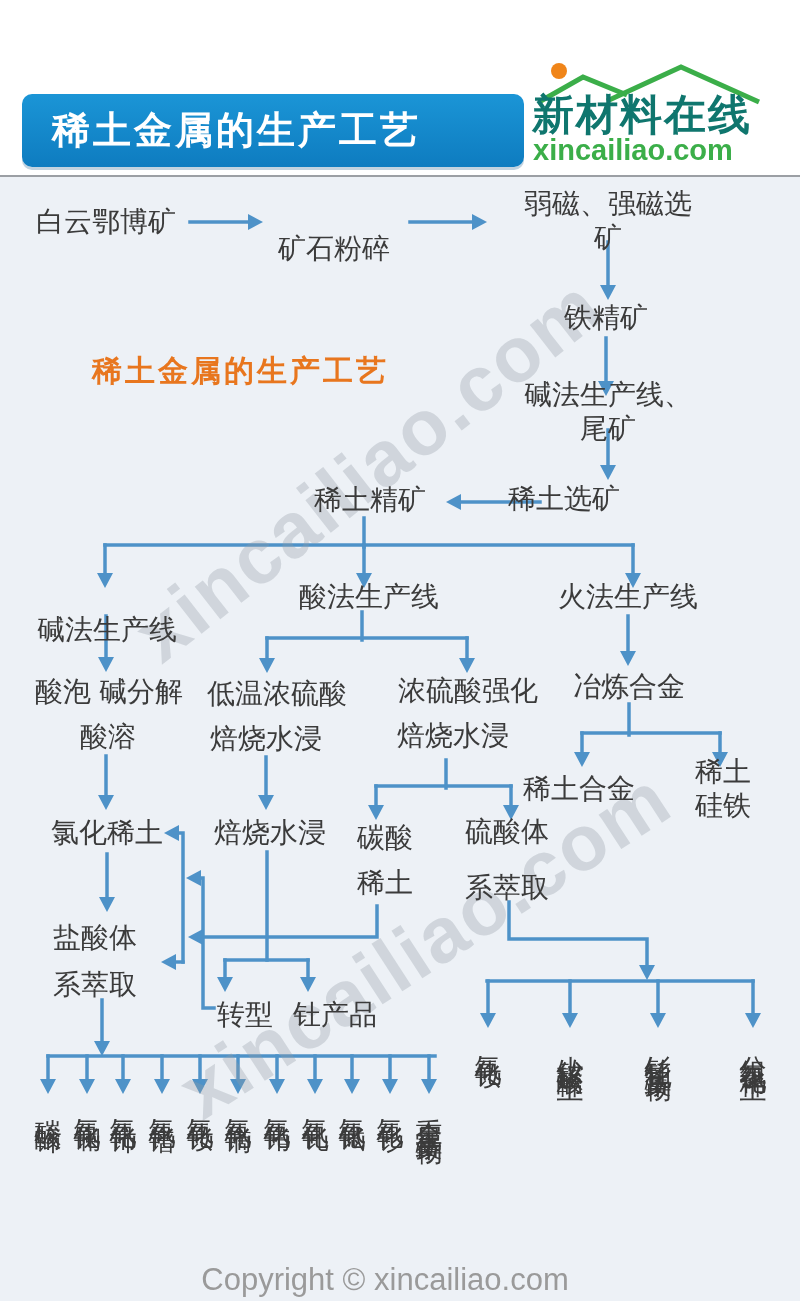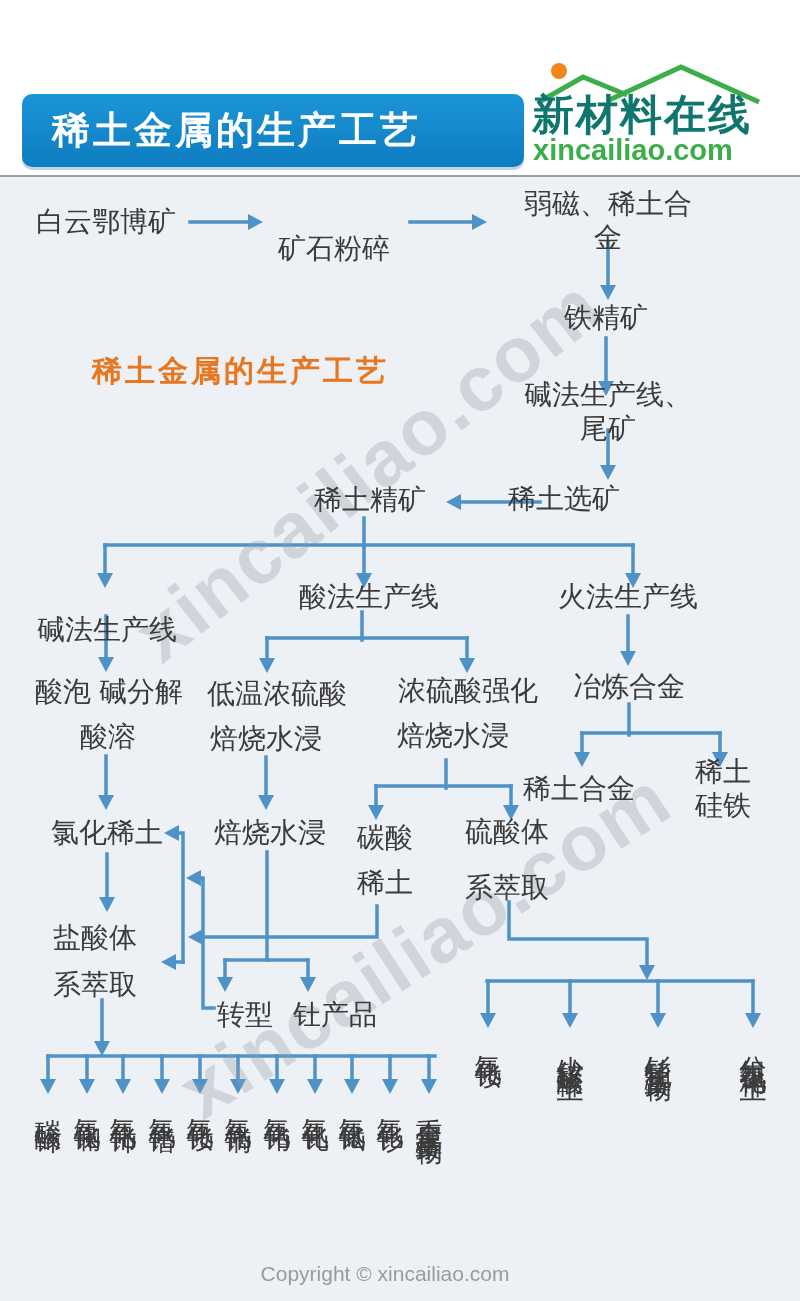--- a/index.html
+++ b/index.html
@@ -21,21 +21,21 @@
   #edges{position:absolute;left:0;top:0;}
   .node{position:absolute;transform:translate(-50%,-50%);font-size:28px;line-height:34px;
         color:#3b3b3b;white-space:pre-line;text-align:center;z-index:3;}
   .vnode{position:absolute;transform:translateX(-50%);writing-mode:vertical-rl;text-orientation:upright;
          font-size:27px;letter-spacing:4px;color:#3b3b3b;z-index:3;white-space:nowrap;}
   .diagram-title{position:absolute;left:92px;top:351px;font-size:30px;font-weight:bold;letter-spacing:3px;z-index:3;white-space:nowrap;}
   .wm{position:absolute;font-size:78px;font-weight:bold;letter-spacing:2px;color:rgba(145,155,166,0.32);
       white-space:nowrap;z-index:1;pointer-events:none;}
   .wm1{left:368px;top:470px;transform:translate(-50%,-50%) rotate(-38deg);}
   .wm2{left:425px;top:945px;transform:translate(-50%,-50%) rotate(-33deg);}
-  .copyright{position:absolute;left:385px;top:1262px;transform:translateX(-50%);font-size:21px;color:#9a9a9a;z-index:3;white-space:nowrap;}
+  .copyright{position:absolute;left:385px;top:1262px;transform:translateX(-50%);font-size:31px;color:#9a9a9a;z-index:3;white-space:nowrap;}
 </style>
 </head>
 <body>
 
 <div class="page">
 
   <div id="flow">
     <div class="wm wm1">xincailiao.com</div>
     <div class="wm wm2">xincailiao.com</div>
     <svg id="edges" width="800" height="1301" viewBox="0 0 800 1301">
@@ -135,21 +135,21 @@
         <polyline points="570,981 570,1017" fill="none" stroke="#4e92c8" stroke-width="3.5" stroke-linecap="square"></polyline>
         <polygon points="658,1028 650,1013 666,1013" fill="#4e92c8"></polygon>
         <polyline points="658,981 658,1017" fill="none" stroke="#4e92c8" stroke-width="3.5" stroke-linecap="square"></polyline>
         <polygon points="753,1028 745,1013 761,1013" fill="#4e92c8"></polygon>
         <polyline points="753,981 753,1017" fill="none" stroke="#4e92c8" stroke-width="3.5" stroke-linecap="square"></polyline>
       </svg>
     <div class="diagram-title" style="color: rgb(232, 118, 30);">稀土金属的生产工艺</div>
     <div class="copyright">Copyright © xincailiao.com</div>
   <div class="node" style="left: 106px; top: 222px;">白云鄂博矿</div>
       <div class="node" style="left: 334px; top: 222px; margin-top: 27px;">矿石粉碎</div>
-      <div class="node" style="left: 608px; top: 221px;">弱磁、稀土合金</div>
+      <div class="node" style="left: 608px; top: 221px;">弱磁、强磁选矿</div>
       <div class="node" style="left: 606px; top: 318px;">铁精矿</div>
       <div class="node" style="left: 608px; top: 412px;">碱法生产线、尾矿</div>
       <div class="node" style="left: 564px; top: 499px;">稀土选矿</div>
       <div class="node" style="left: 370px; top: 500px;">稀土精矿</div>
       <div class="node" style="left: 107px; top: 596px; margin-top: 34px;">碱法生产线</div>
       <div class="node" style="left: 369px; top: 597px;">酸法生产线</div>
       <div class="node" style="left: 628px; top: 597px;">火法生产线</div>
       <div class="node" style="left: 109px; top: 692px;">酸泡 碱分解</div>
       <div class="node" style="left: 108px; top: 737px;">酸溶</div>
       <div class="node" style="left: 277px; top: 694px;">低温浓硫酸</div>

